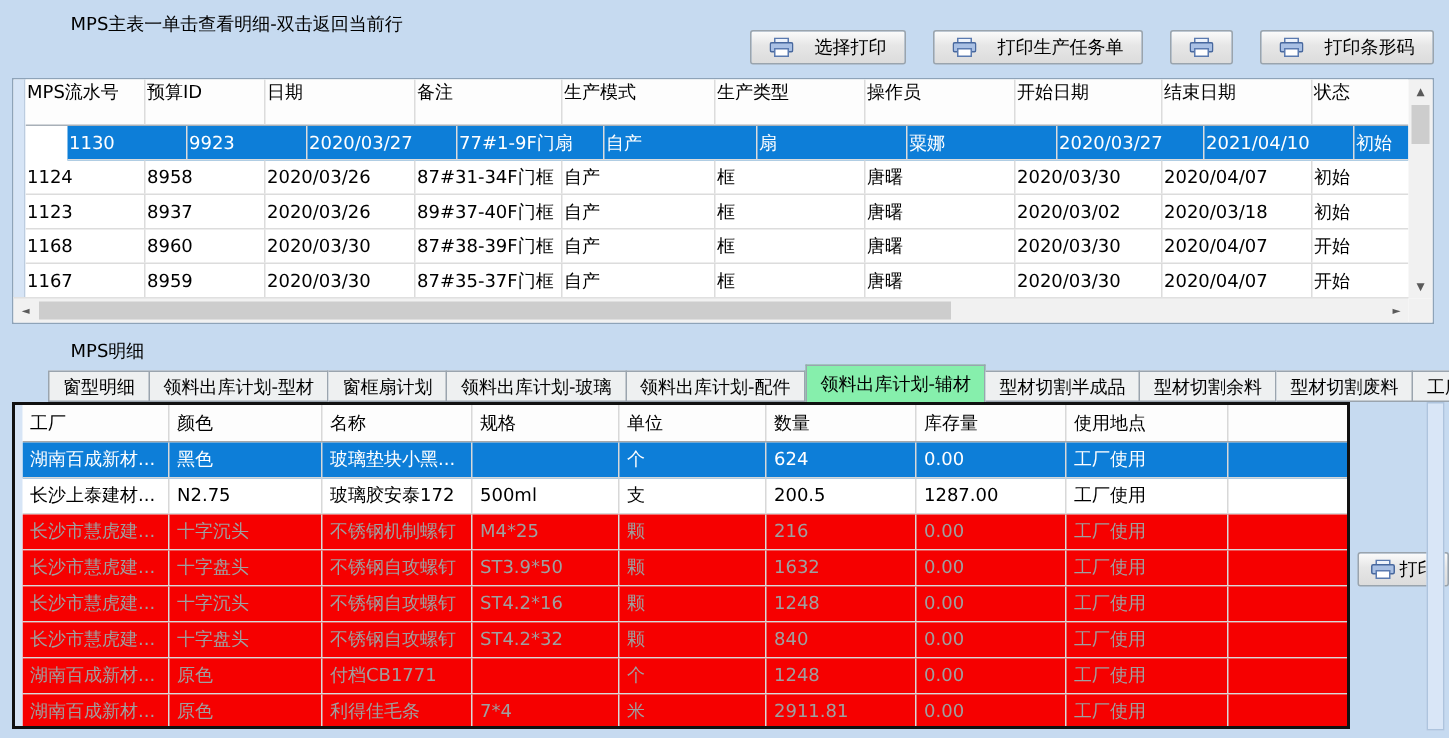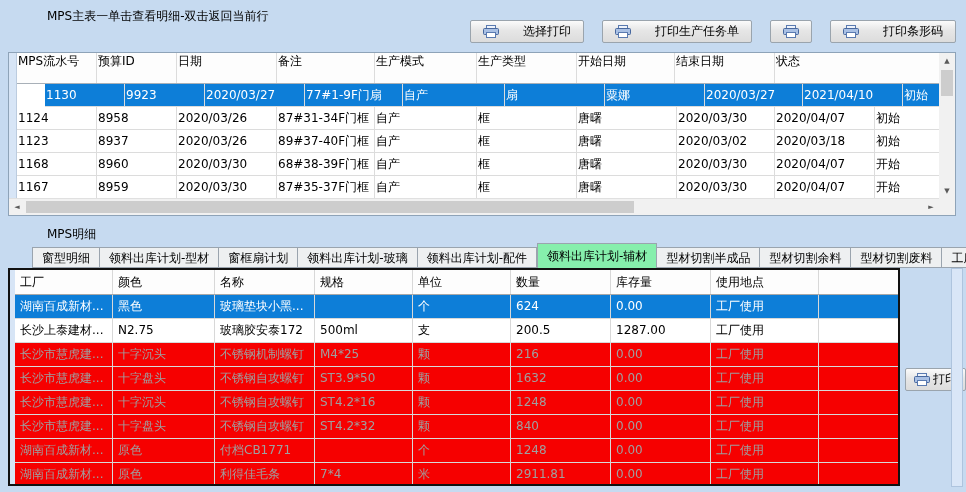--- a/index.html
+++ b/index.html
@@ -8,21 +8,21 @@
     background:#c6daf0;color:#000;
     font-family:"DejaVu Sans","Liberation Sans",sans-serif;font-size:12px;
   }
   .panel-title{position:absolute;left:3px;white-space:nowrap;margin-left:44px;}
   #title-top{top:8px;}
   #title-bottom{top:226px;}
 
   
   .toolbar{position:absolute;right:10px;top:20px;display:flex;gap:18px;}
   .btn{
-    display:inline-flex;align-items:center;gap:24px;height:23px;padding:0 12px;
+    display:inline-flex;align-items:center;gap:14px;height:23px;padding:0 12px;
     background:linear-gradient(#fbfbfb,#e6e6e6 45%,#dcdcdc);
     border:1px solid #9aa4ad;border-radius:2px;
     font:12px "DejaVu Sans","Liberation Sans",sans-serif;cursor:pointer;white-space:nowrap;
   }
   .btn svg{flex:0 0 auto;}
 
   
   .top-grid{
     position:absolute;left:8px;top:52px;width:948px;height:164px;
     background:#fff;border:1px solid #8ea3b8;box-sizing:border-box;
@@ -119,20 +119,21 @@
 <div class="top-grid">
   <div class="indicator"></div>
   <div class="grid-scroll">
     <div class="g-row hdr">
       <div class="gc t0">MPS流水号</div>
       <div class="gc t1">预算ID</div>
       <div class="gc t2">日期</div>
       <div class="gc t3">备注</div>
       <div class="gc t4">生产模式</div>
       <div class="gc t5">生产类型</div>
+      <div class="gc t6">操作员</div>
       <div class="gc t7">开始日期</div>
       <div class="gc t8">结束日期</div>
       <div class="gc t9">状态</div>
     </div>
     <div class="g-row sel">
       <div class="gc t0">1130</div>
         <div class="gc t1">9923</div>
         <div class="gc t2">2020/03/27</div>
         <div class="gc t3">77#1-9F门扇</div>
         <div class="gc t4">自产</div>
@@ -163,21 +164,21 @@
         <div class="gc t5">框</div>
         <div class="gc t6">唐曙</div>
         <div class="gc t7">2020/03/02</div>
         <div class="gc t8">2020/03/18</div>
         <div class="gc t9">初始</div>
     </div>
     <div class="g-row">
       <div class="gc t0">1168</div>
         <div class="gc t1">8960</div>
         <div class="gc t2">2020/03/30</div>
-        <div class="gc t3">68#38-39F门框</div>
+        <div class="gc t3">87#38-39F门框</div>
         <div class="gc t4">自产</div>
         <div class="gc t5">框</div>
         <div class="gc t6">唐曙</div>
         <div class="gc t7">2020/03/30</div>
         <div class="gc t8">2020/04/07</div>
         <div class="gc t9">开始</div>
     </div>
     <div class="g-row">
       <div class="gc t0">1167</div>
         <div class="gc t1">8959</div>

